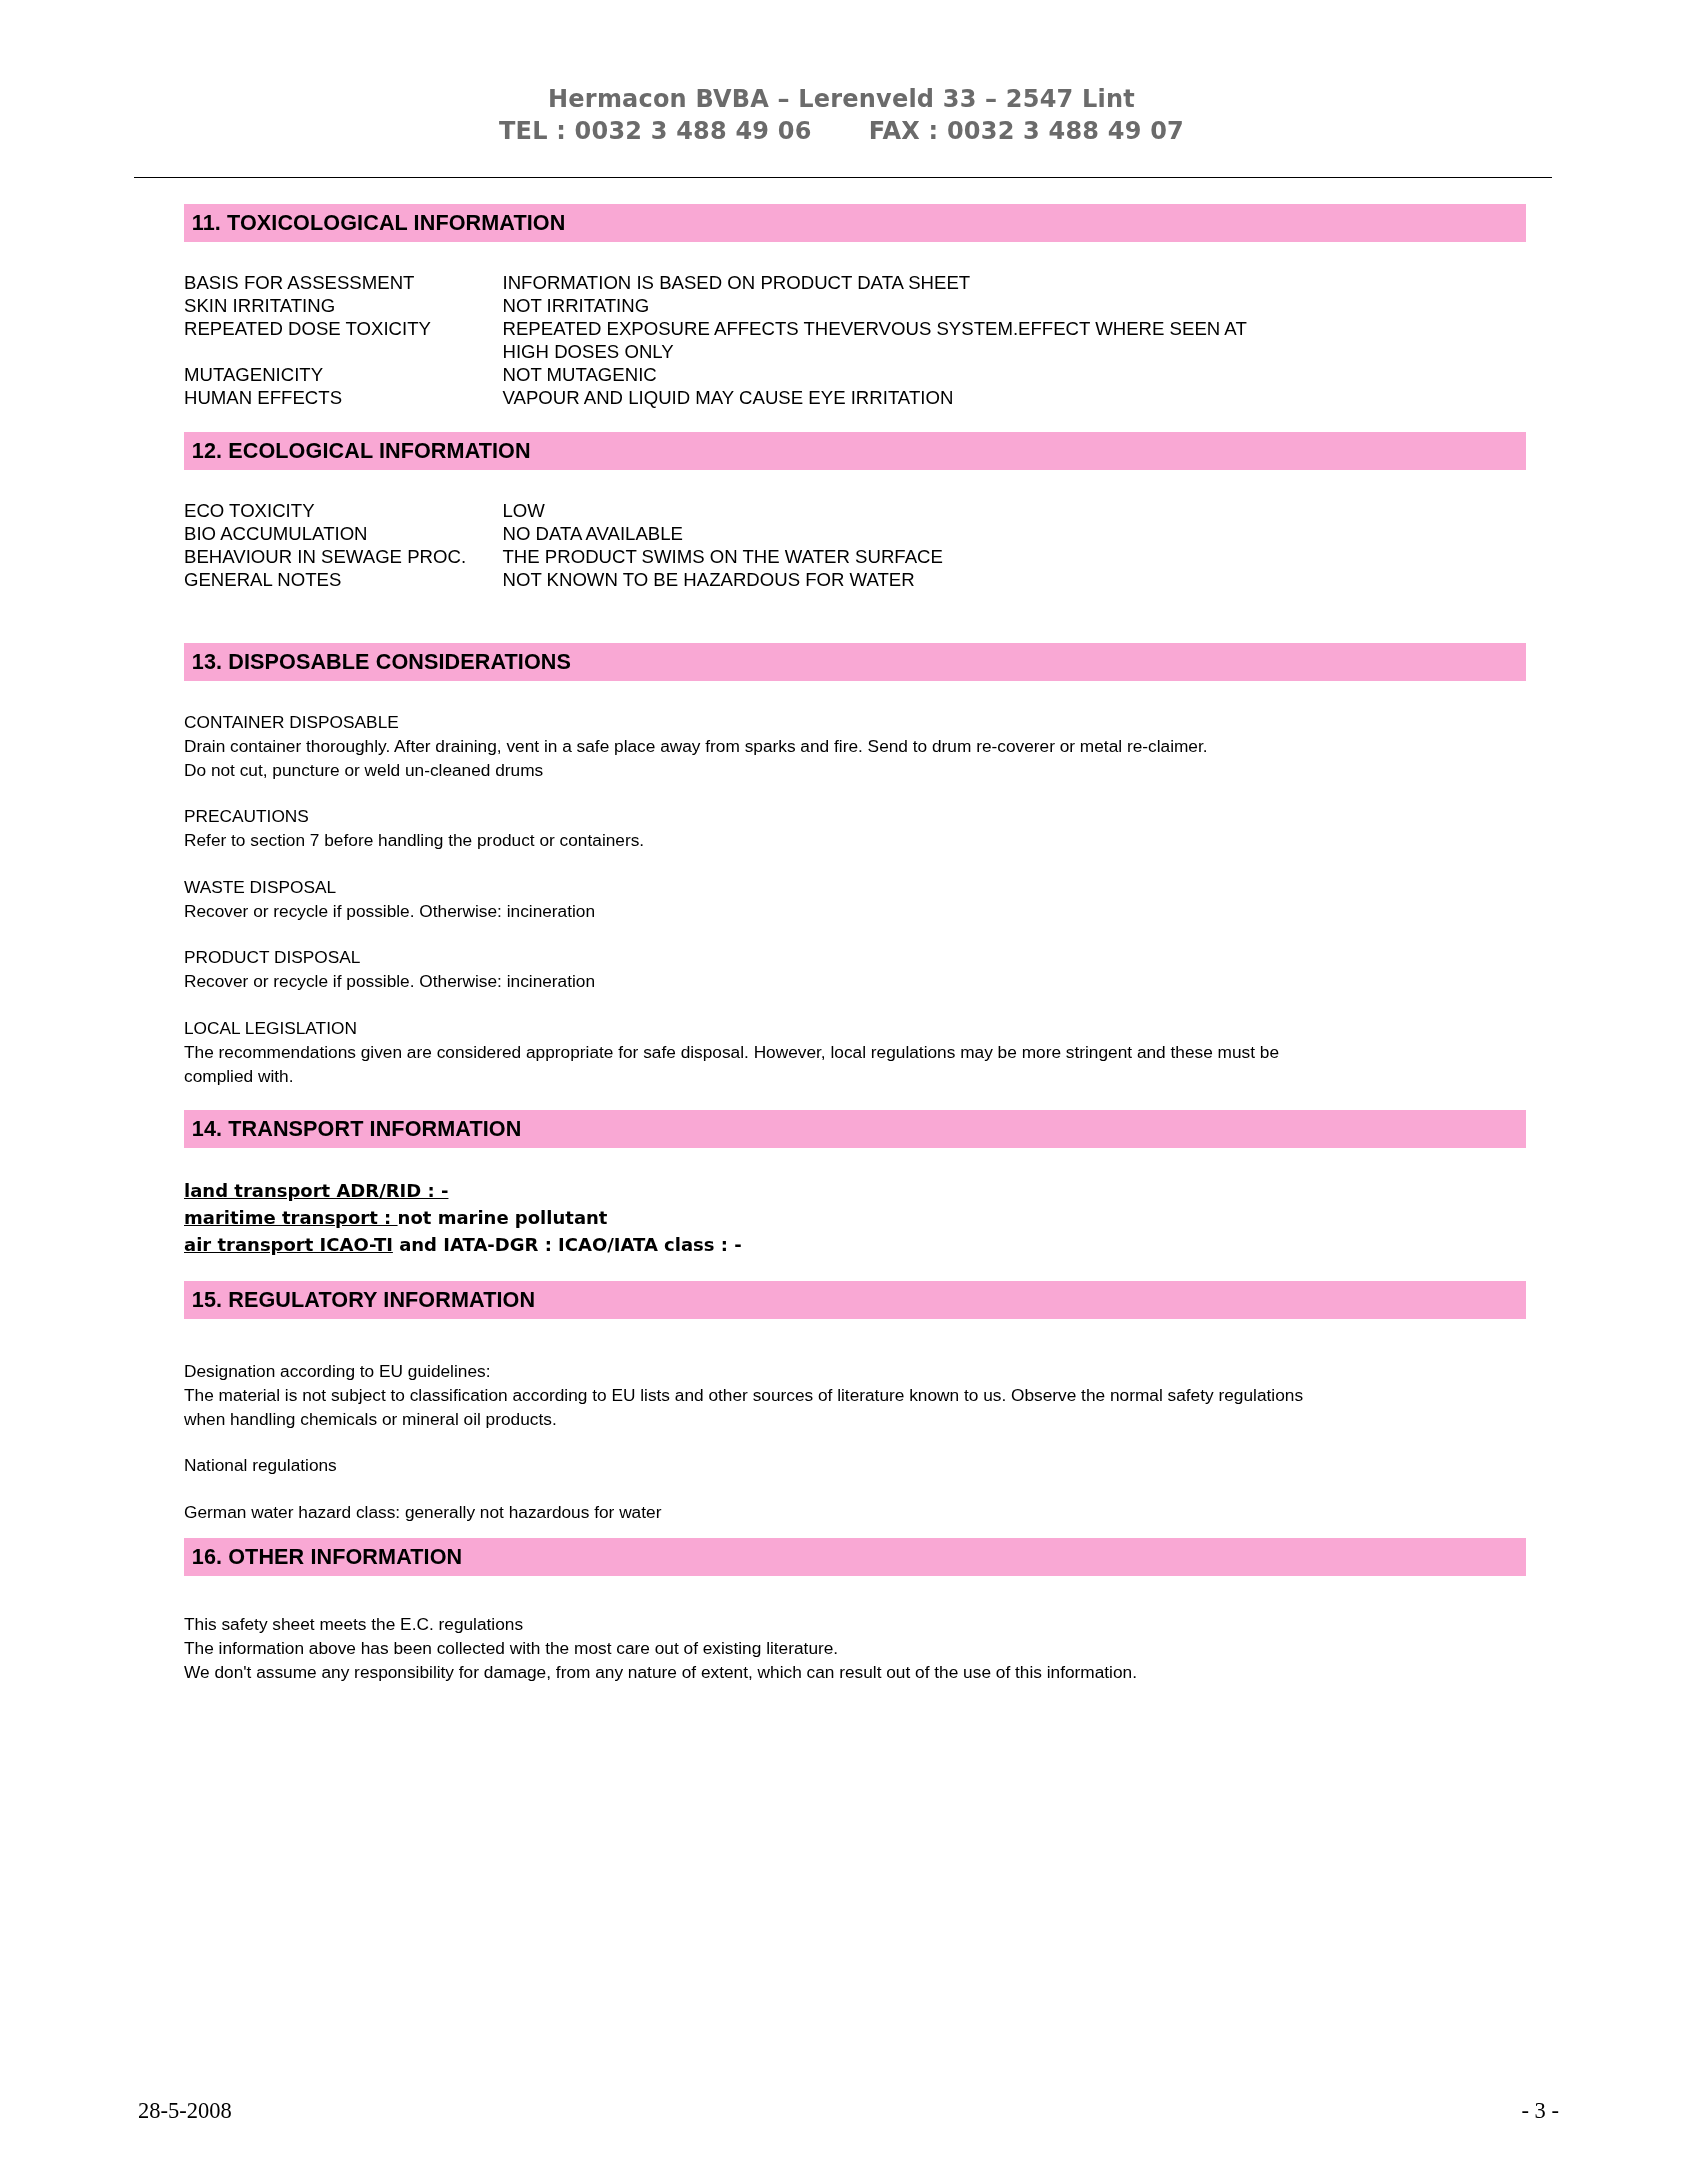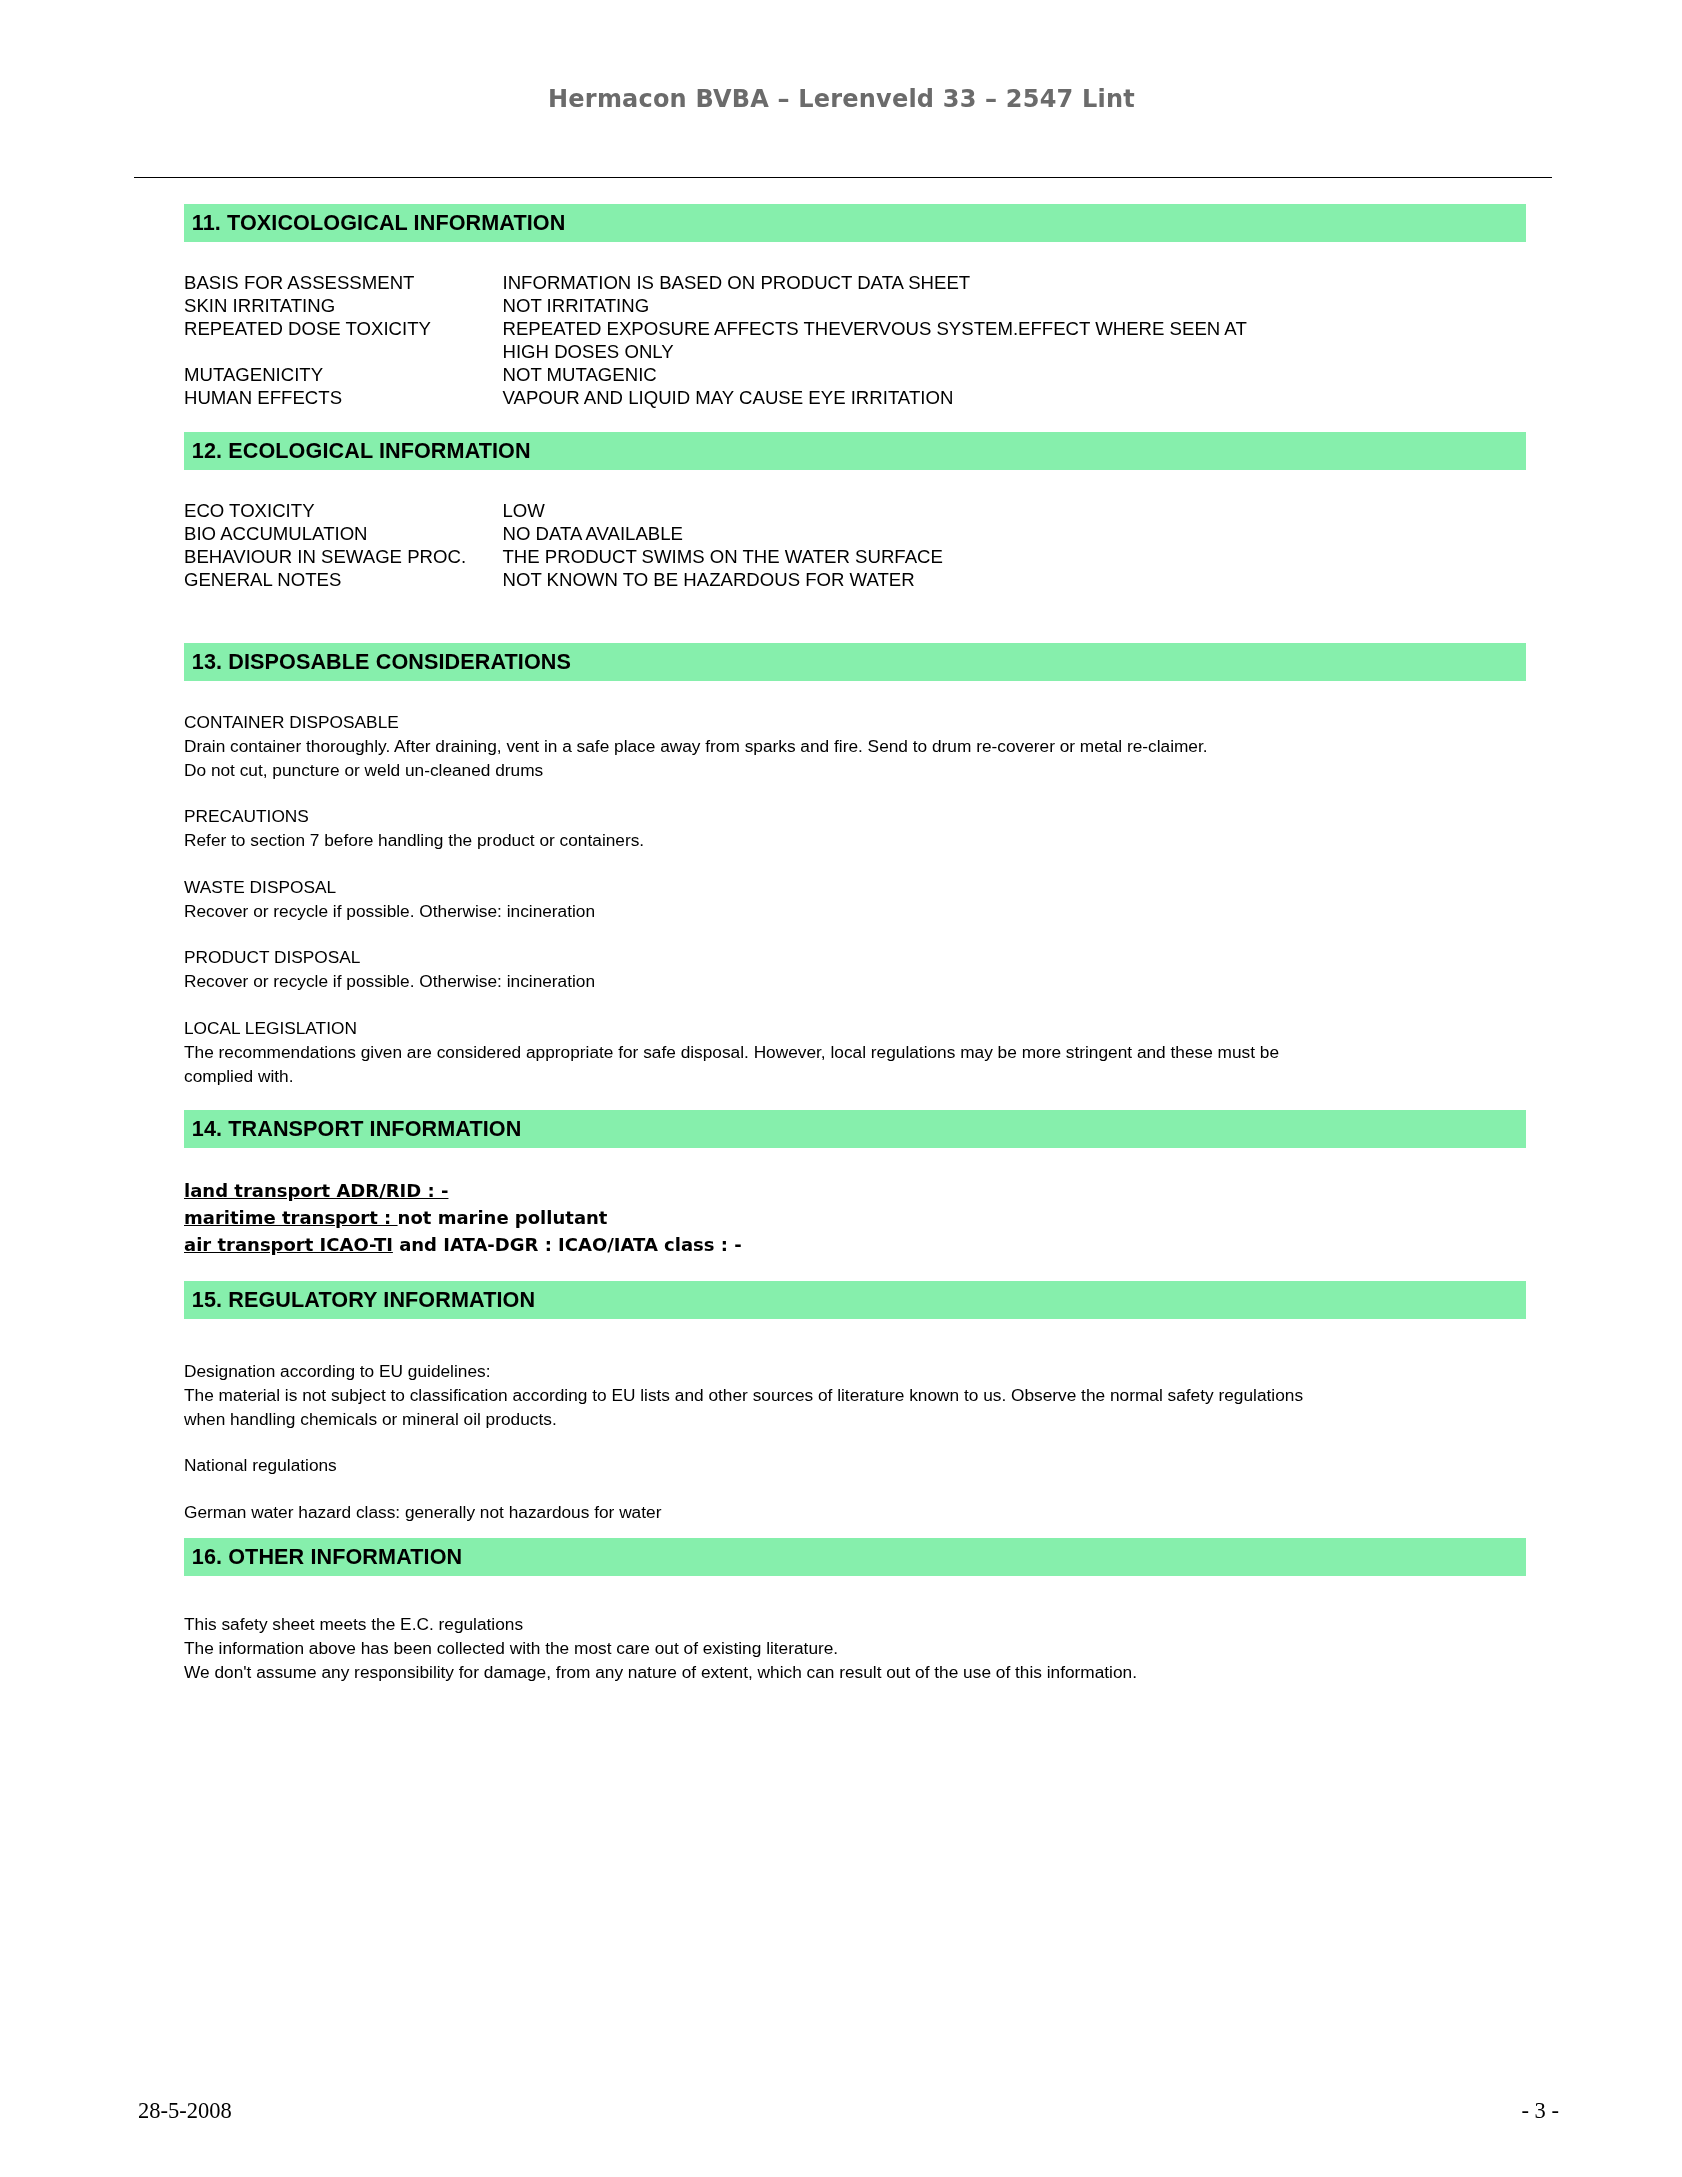--- a/index.html
+++ b/index.html
@@ -43,21 +43,21 @@
     width: 1418px;
     border-top: 0.9px solid #000000;
   }
   .content {
     position: absolute;
     top: 204px;
     left: 184px;
     width: 1358px;
   }
   .section-bar {
-    background: #86efac;
+    background: #f9a8d4;
     padding: 6px 0 6px 7.8px;
     font-size: 21.6px;
     font-weight: bold;
     letter-spacing: 0.1px;
     width: 1342px;
     box-sizing: border-box;
   }
   .spacer-lg { height: 29px; }
   .spacer-md { height: 22.5px; }
   .spacer-sm { height: 14px; }
@@ -118,20 +118,25 @@
     font-size: 22.5px;
   }
 </style>
 </head>
 <body>
 
 <div class="page">
 
   <div class="header">
     <div class="line1">Hermacon BVBA – Lerenveld 33 – 2547 Lint</div>
+    <div class="line2">
+      <span>TEL : 0032 3 488 49 06</span>
+      <span class="gap"></span>
+      <span>FAX : 0032 3 488 49 07</span>
+    </div>
   </div>
 
   <div class="hrule"></div>
 
   <div class="content">
 
     <div class="section-bar">11. TOXICOLOGICAL INFORMATION</div>
     <div class="spacer-lg"></div>
     <table class="kv-table">
       <tbody>

